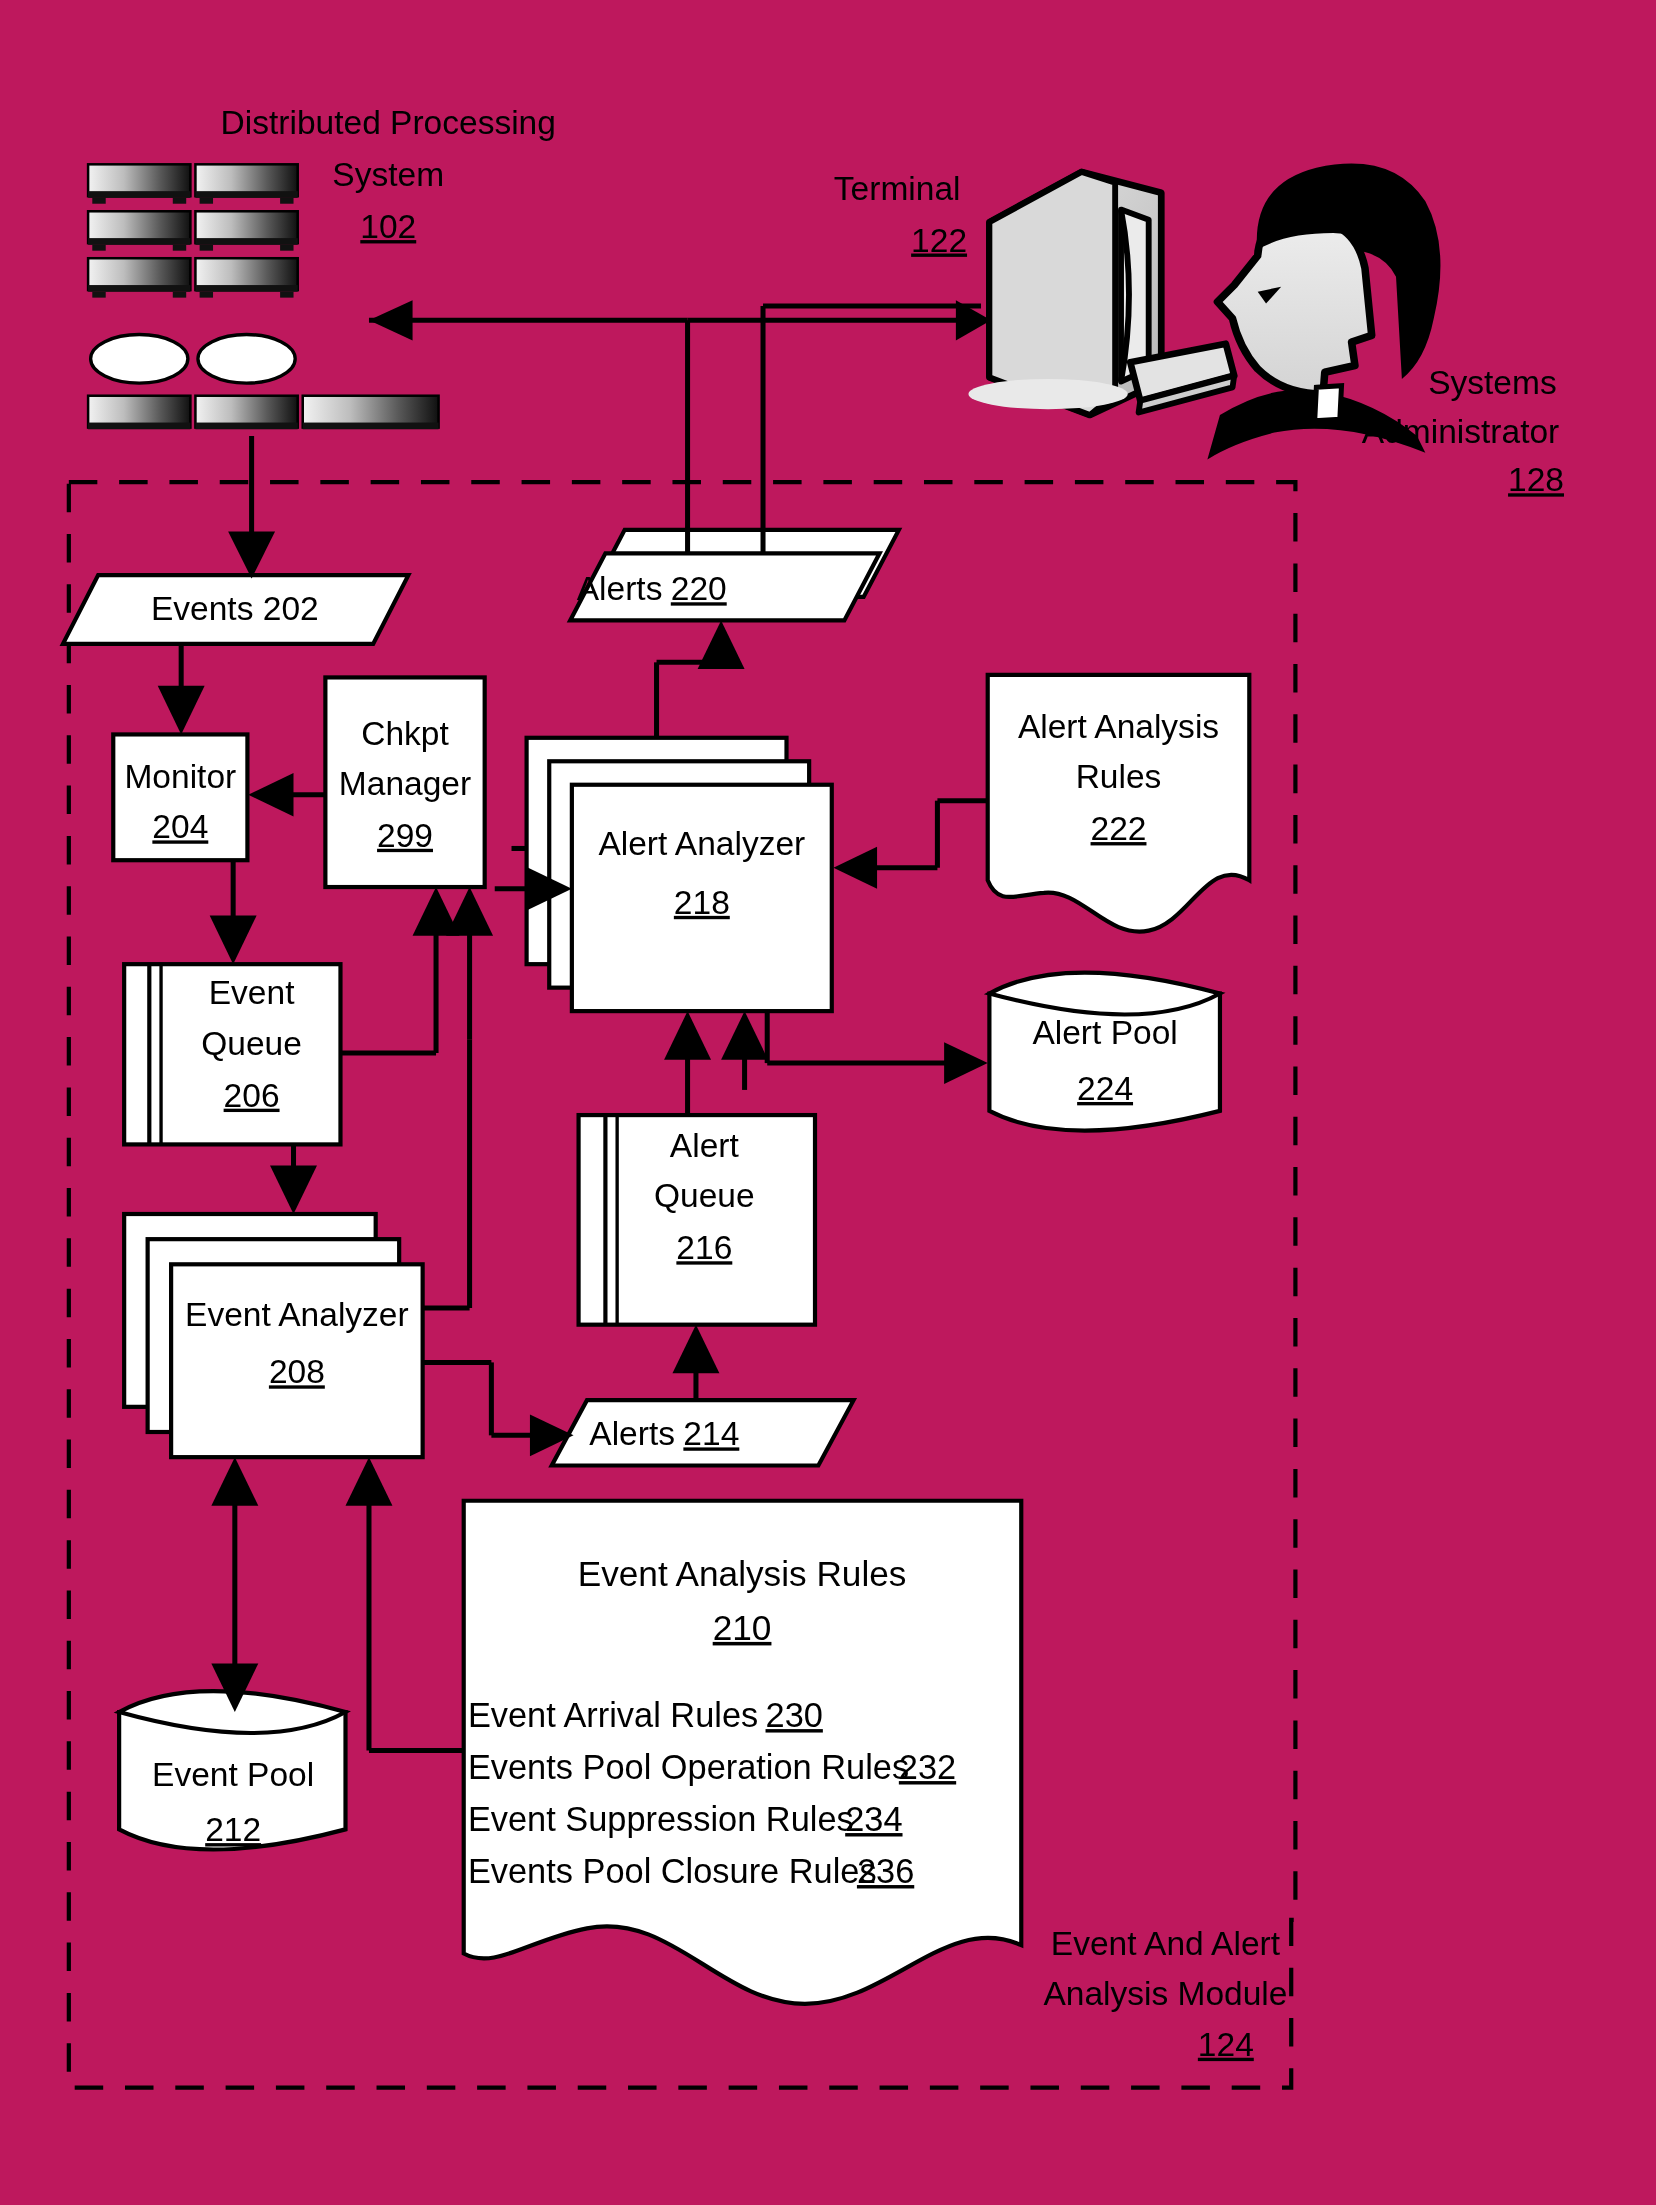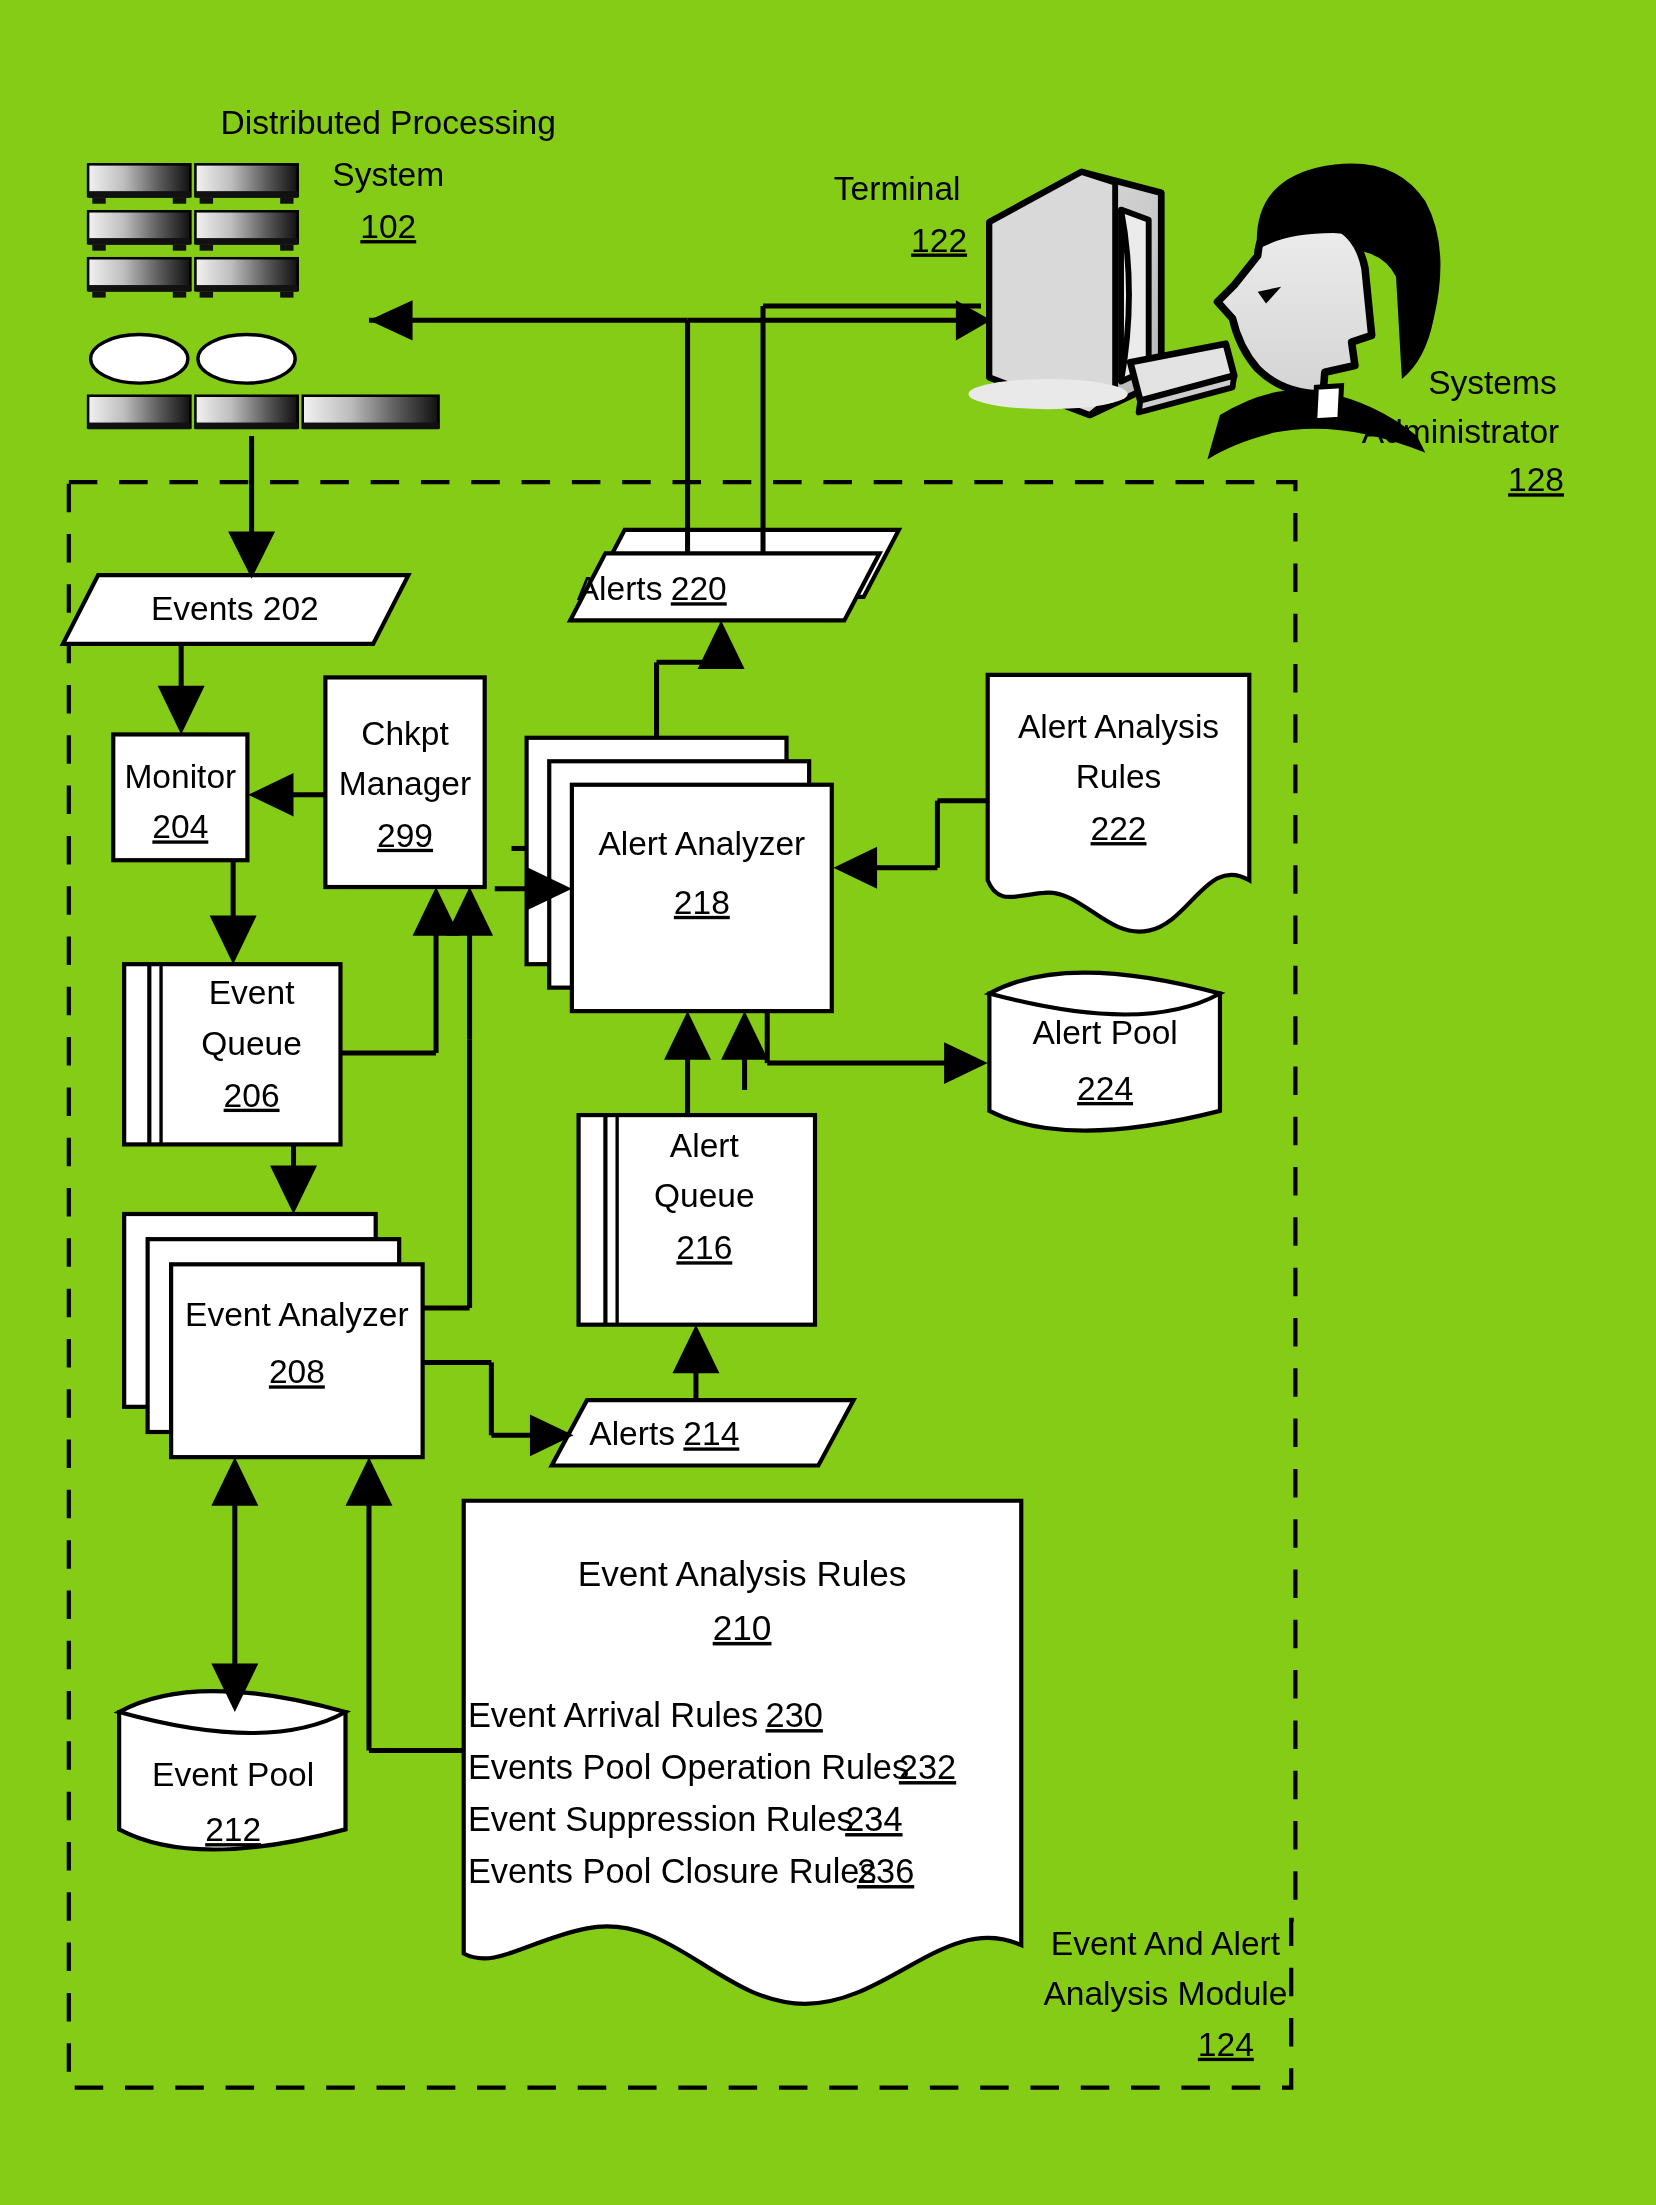--- a/index.html
+++ b/index.html
@@ -7,21 +7,21 @@
     padding: 0;
     background: #ffffff;
   }
   body {
     font-family: "Liberation Sans", sans-serif;
   }
   #page {
     position: relative;
     width: 1656px;
     height: 2205px;
-    background: #84cc16;
+    background: #be185d;
     overflow: hidden;
   }
   svg.layer {
     position: absolute;
     top: 0;
     left: 0;
     width: 1656px;
     height: 2205px;
   }
   text {

